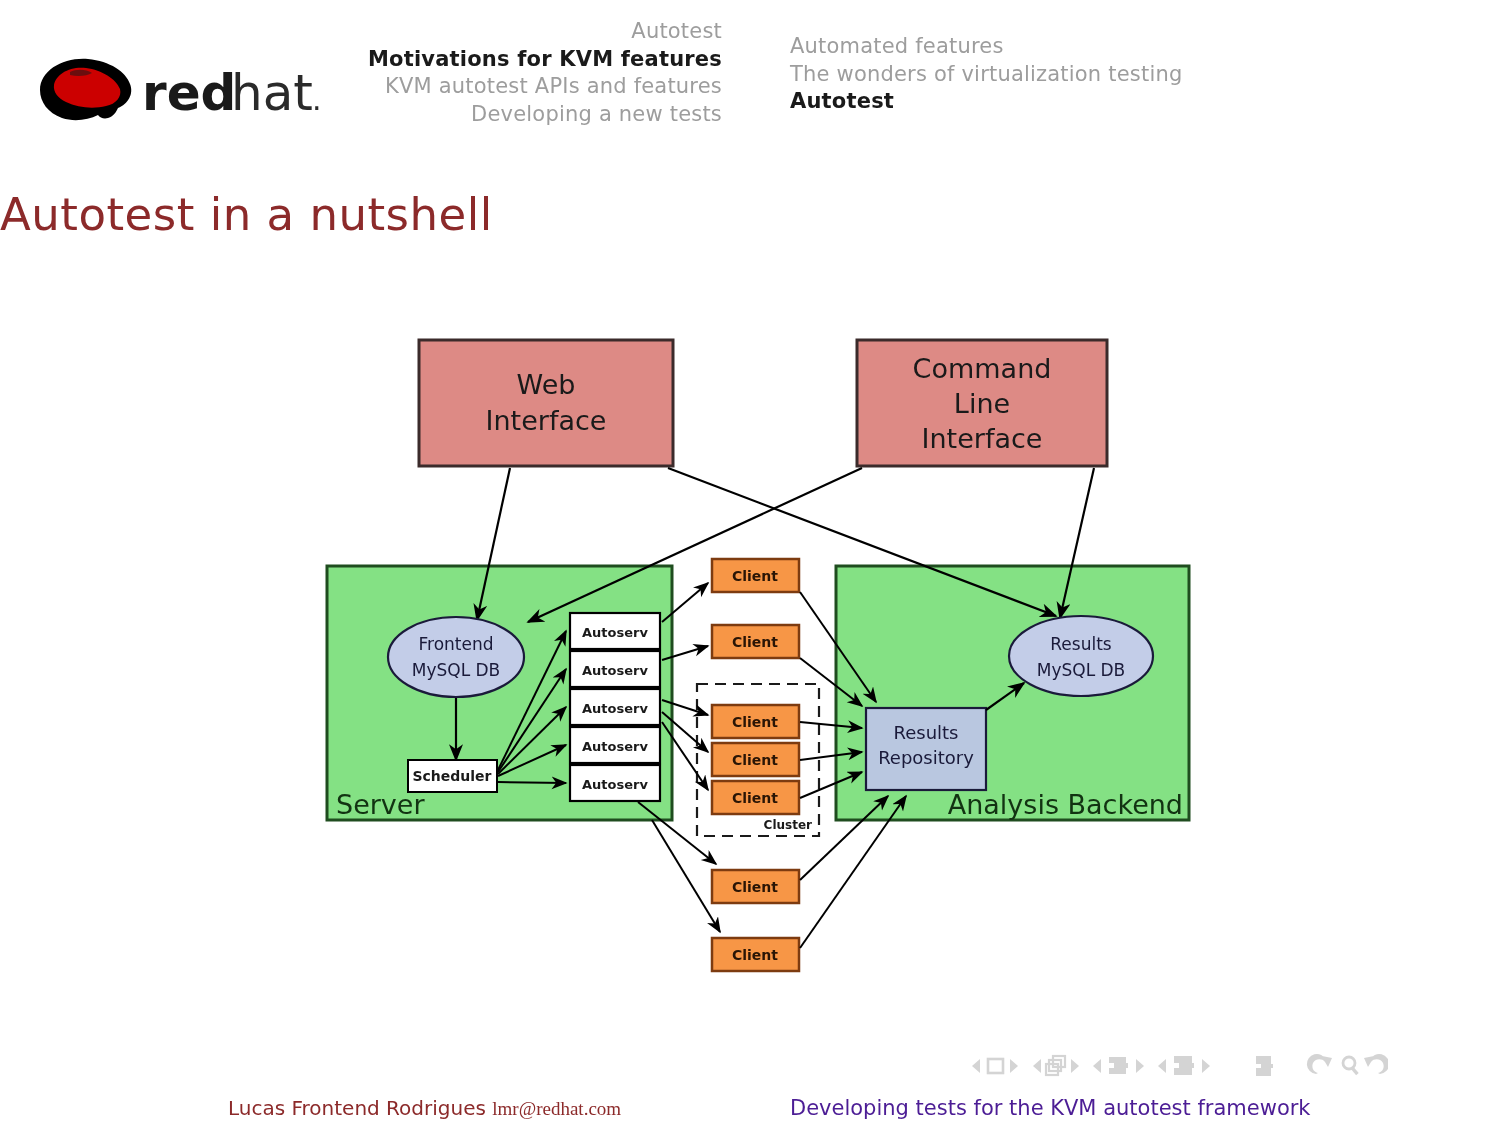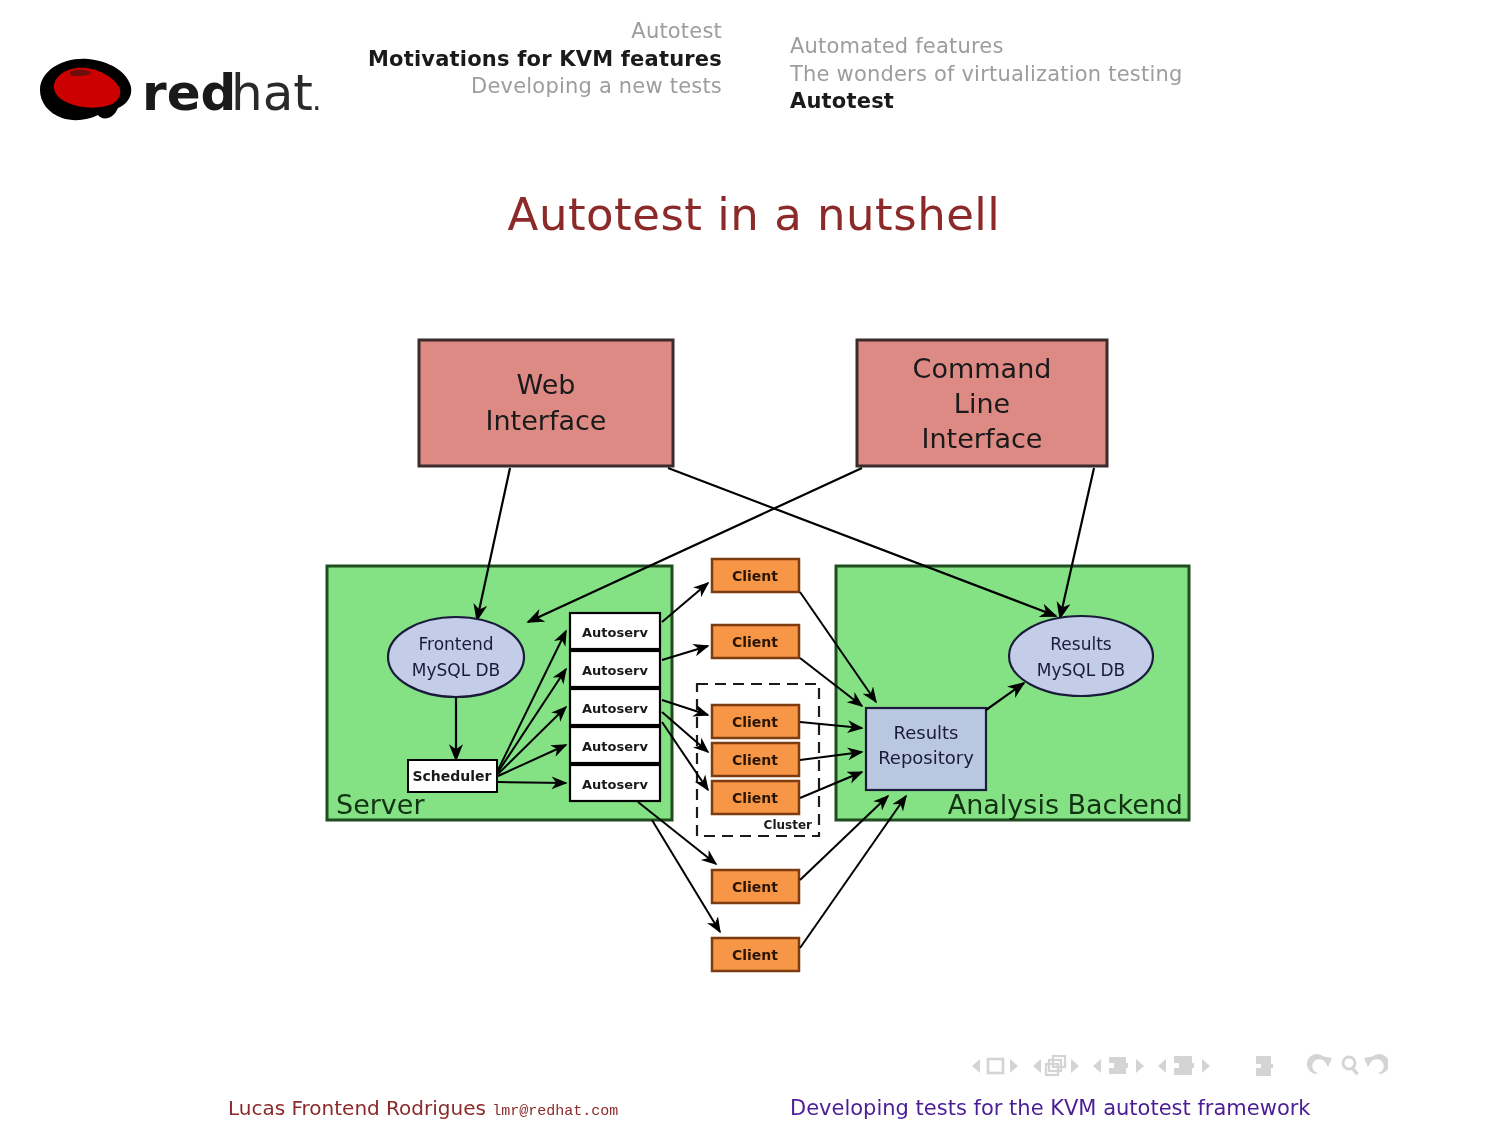--- a/index.html
+++ b/index.html
@@ -37,21 +37,20 @@
     text-align: left;
   }
   .nav-item { white-space: nowrap; }
   .nav-item.current {
     color: #1a1a1a;
     font-weight: bold;
   }
   
   #slide-title {
     position: absolute; left: 0; top: 188px; width: 1508px;
-    text-align: center;
     font-size: 45px;
     color: #8c2a2a;
     letter-spacing: 0.5px;
   }
   
   #diagram {
     position: absolute; left: 0; top: 0;
     width: 1508px; height: 1020px;
   }
   #diagram svg { display: block; }
@@ -62,22 +61,22 @@
     display: flex; align-items: center;
   }
   #beamer-nav svg { display: block; }
   
   #footer-left {
     position: absolute; left: 228px; top: 1096px;
     font-size: 20px; color: #8c2a2a;
     white-space: nowrap;
   }
   #footer-left .mono {
-    font-family: Liberation Mono, monospace;
-    font-size: 15px;
+    font-family: Liberation Serif, serif;
+    font-size: 19px;
   }
   #footer-right {
     position: absolute; left: 790px; top: 1096px;
     font-size: 21px; color: #4c1d95;
     white-space: nowrap;
   }
 </style>
 </head>
 <body>
 
@@ -100,20 +99,21 @@
 
       <text x="112" y="58" font-family="DejaVu Sans, sans-serif" font-size="50" font-weight="bold" fill="#1a1a1a">red</text>
       <text x="201" y="58" font-family="DejaVu Sans, sans-serif" font-size="50" font-weight="normal" fill="#2a2a2a">hat</text>
       <text x="282" y="58" font-family="DejaVu Sans, sans-serif" font-size="30" fill="#2a2a2a">.</text>
     </svg>
   </div>
 
   <div id="nav-left" class="nav-col">
     <div class="nav-item">Autotest</div>
     <div class="nav-item current">Motivations for KVM features</div>
+    <div class="nav-item">KVM autotest APIs and features</div>
     <div class="nav-item">Developing a new tests</div>
   </div>
 
   <div id="nav-right" class="nav-col">
     <div class="nav-item">Automated features</div>
     <div class="nav-item">The wonders of virtualization testing</div>
     <div class="nav-item current">Autotest</div>
   </div>
 
 </div>

